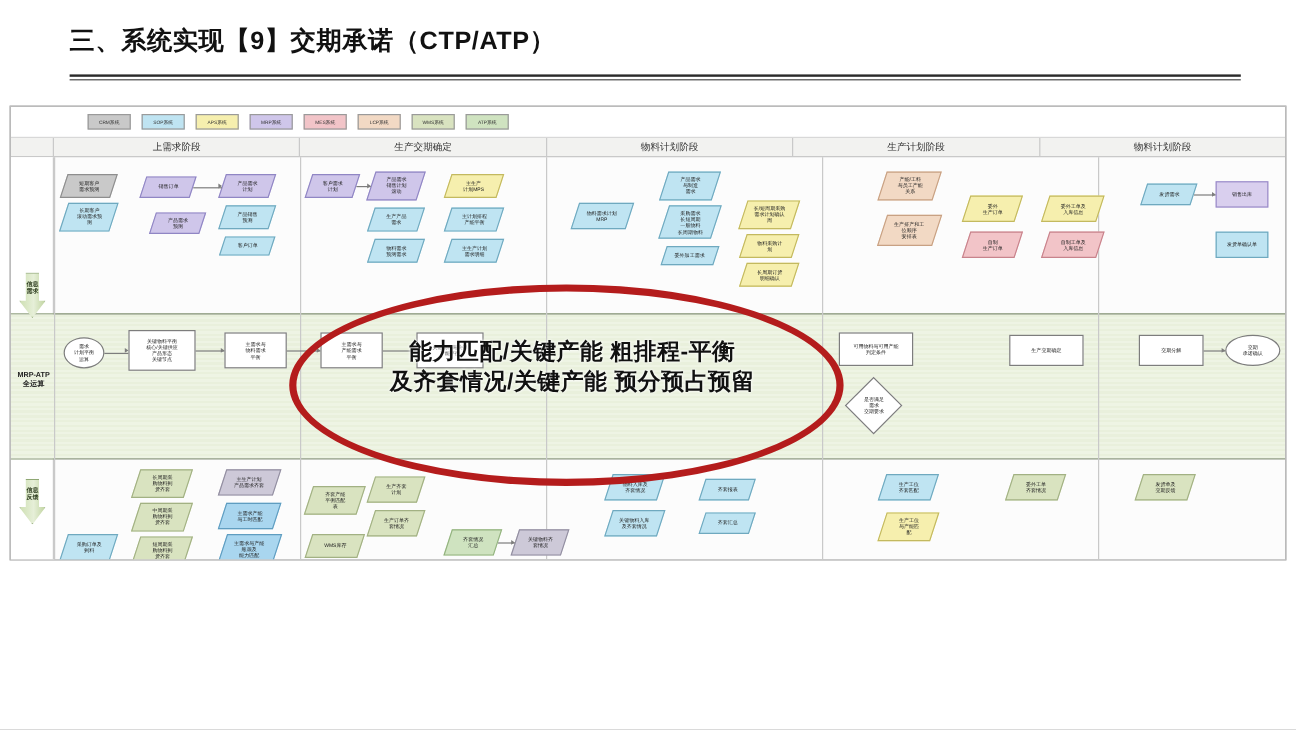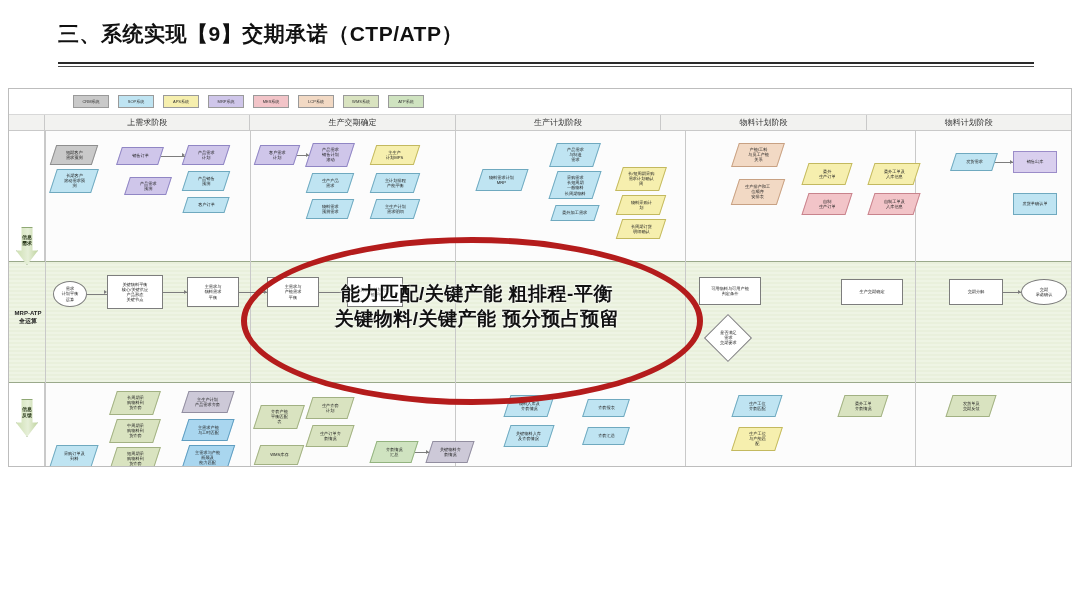--- a/index.html
+++ b/index.html
@@ -175,22 +175,22 @@
       <div class="legend-chip" style="background: rgb(242, 196, 200);">MES系统</div>
       <div class="legend-chip" style="background: rgb(242, 217, 196);">LCP系统</div>
       <div class="legend-chip" style="background: rgb(217, 227, 192);">WMS系统</div>
       <div class="legend-chip" style="background: rgb(207, 227, 192);">ATP系统</div>
     </div>
 
   <div class="stage-row" id="stage-row">
     <div class="stage-spacer"></div>
   <div class="stage-cell">上需求阶段</div>
       <div class="stage-cell">生产交期确定</div>
+      <div class="stage-cell">物料计划阶段</div>
       <div class="stage-cell">生产计划阶段</div>
-      <div class="stage-cell">物料计划阶段</div>
       <div class="stage-cell">物料计划阶段</div>
     </div>
 
   <div class="lanes">
     <div class="lane lane-top"></div>
     <div class="lane lane-mid"></div>
     <div class="lane lane-bot"></div>
 
     <div class="colsep" style="left:36px"></div>
     <div class="colsep" style="left:241px"></div>
@@ -413,16 +413,16 @@
     </div>
     <div class="gutter-label">MRP-ATP<br>全运算</div>
     <div class="fat-arrow" style="top:268px">
       <span>信息<br>反馈</span>
     </div>
   </div>
 
   <div class="red-ellipse"></div>
   <div class="callout">
     <div>能力匹配/关键产能 粗排程-平衡</div>
-    <div>关键物料/关键产能 预分预占预留</div>
+    <div>及齐套情况/关键产能 预分预占预留</div>
   </div>
 
 </div>
 
 </body></html>

